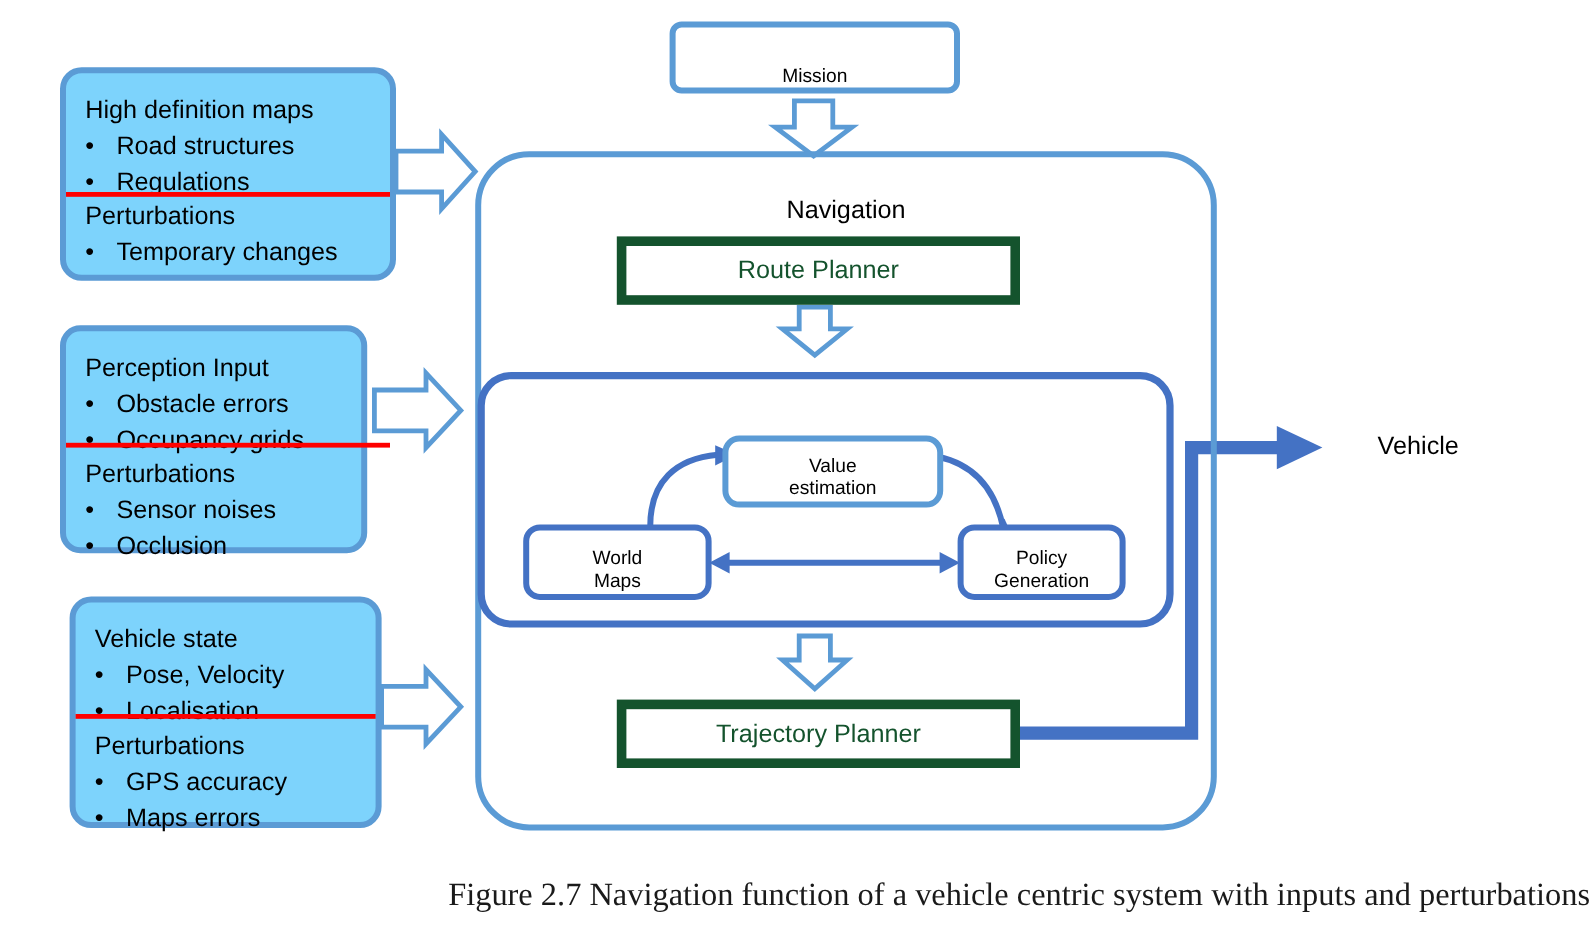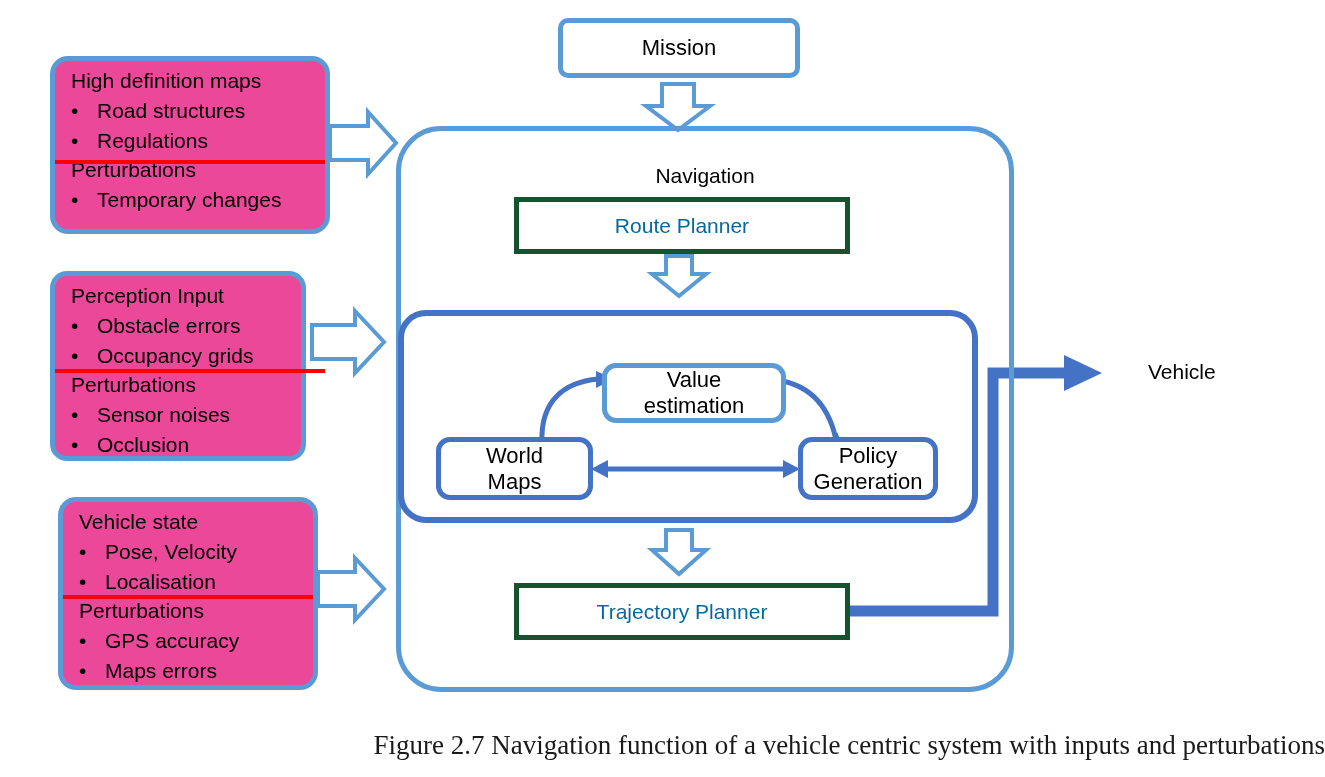--- a/index.html
+++ b/index.html
@@ -27,22 +27,22 @@
     height: 777px;
     pointer-events: none;
   }
 
   
   .input-box {
     position: absolute;
     box-sizing: border-box;
     border: 5px solid #5B9BD5;
     border-radius: 18px;
-    background: #ec4899;
-    padding: 5px 10px 8px 16px;
+    background: #7dd3fc;
+    padding: 16px 10px 8px 16px;
   }
   .input-title {
     font-size: 21px;
     color: #000;
     line-height: 1.42;
     white-space: nowrap;
   }
   .bullet-row {
     display: flex;
     align-items: flex-start;
@@ -62,41 +62,41 @@
     position: absolute;
     left: 0;
     height: 4px;
     background: #FF0000;
   }
 
   
   .rect-box {
     position: absolute;
     box-sizing: border-box;
-    border: 5px solid #14532d;
+    border: 8px solid #14532d;
     background: #ffffff;
     display: flex;
     align-items: center;
     justify-content: center;
     font-size: 21px;
-    color: #0369a1;
+    color: #14532d;
     text-align: center;
   }
 
   
   .round-box {
     position: absolute;
     box-sizing: border-box;
     border: 5px solid #5B9BD5;
     border-radius: 14px;
     background: #ffffff;
     display: flex;
-    align-items: center;
+    align-items: flex-end;
     justify-content: center;
-    font-size: 22px;
+    font-size: 16px;
     color: #000;
     text-align: center;
   }
   .round-box-dark {
     border-color: #4472C4;
   }
 
   
   .container-box {
     position: absolute;

